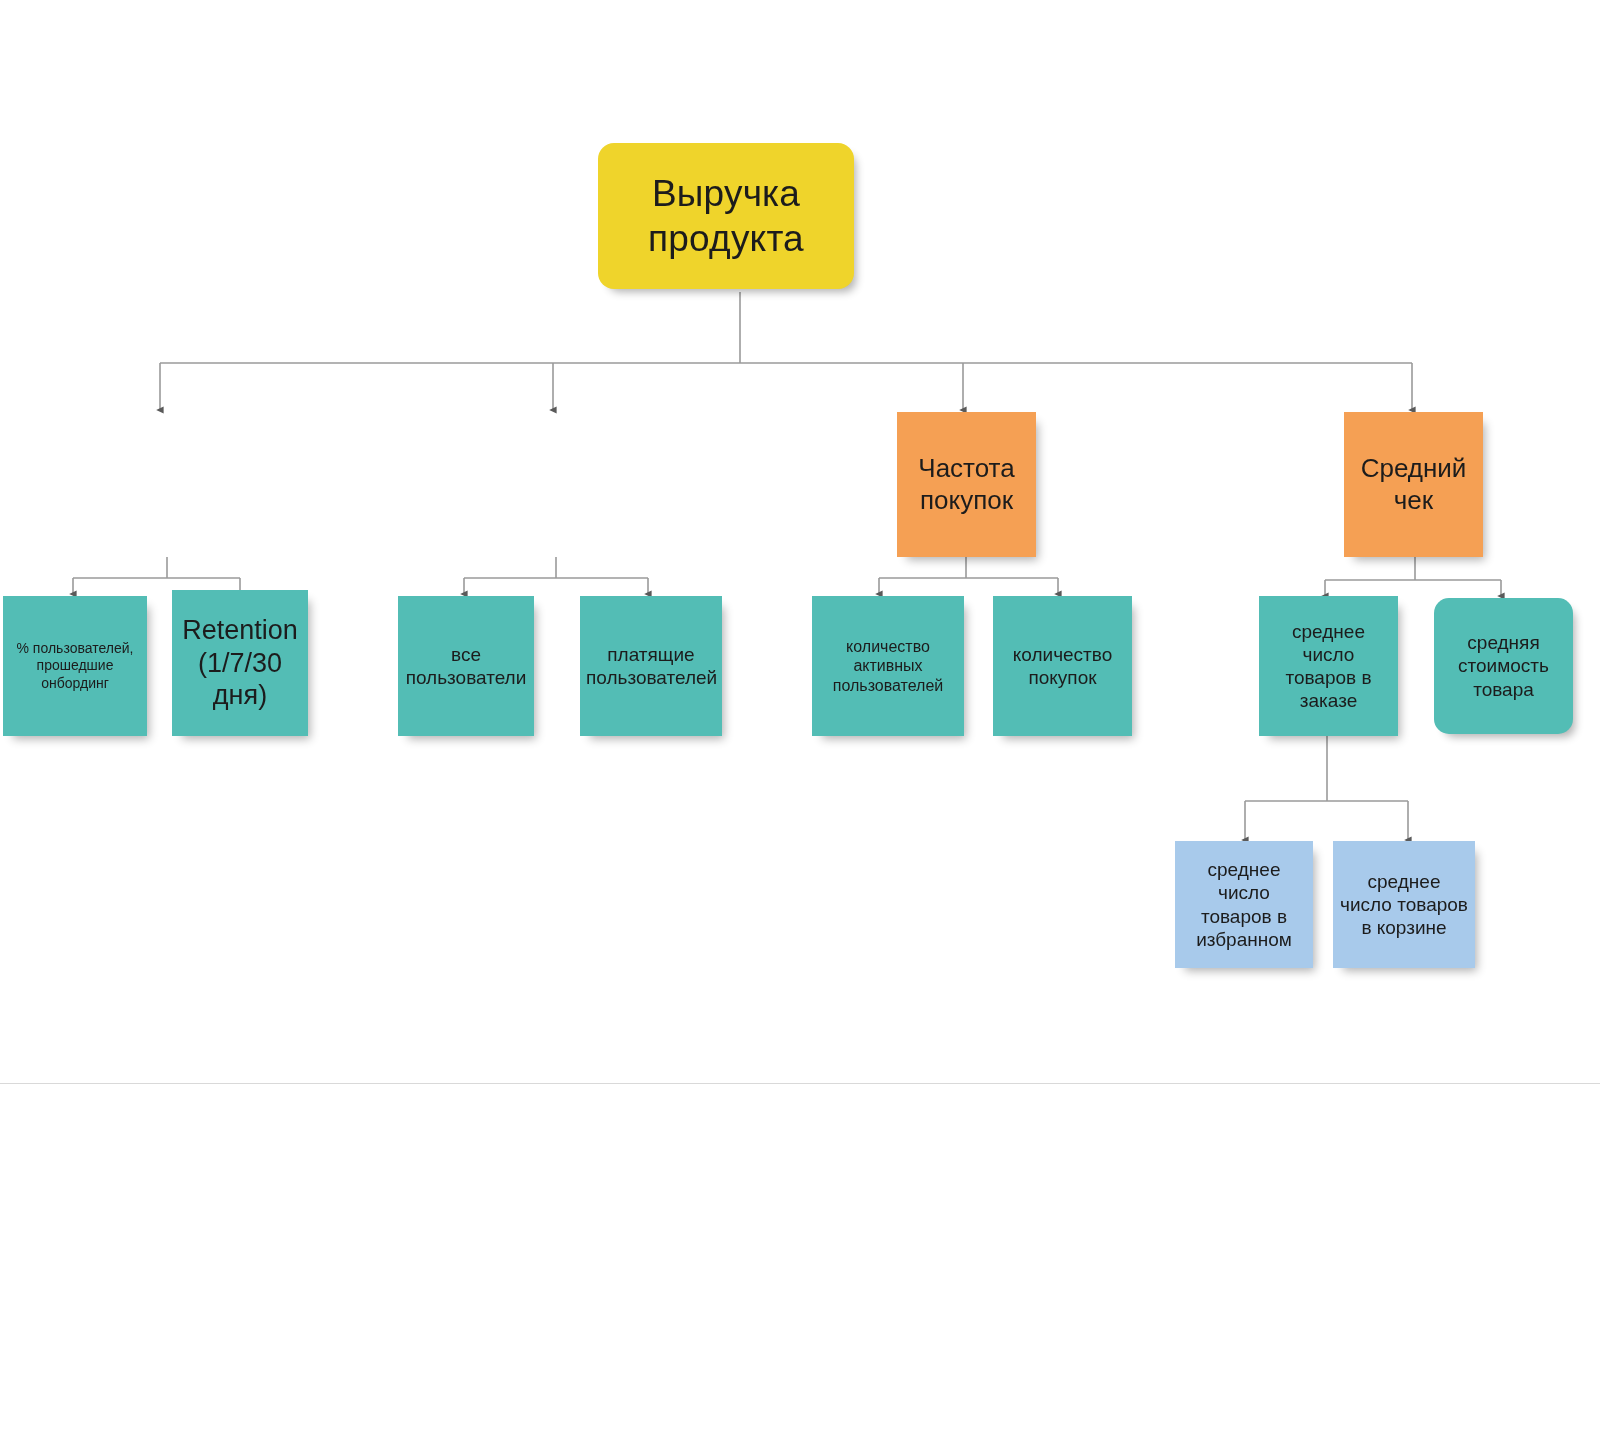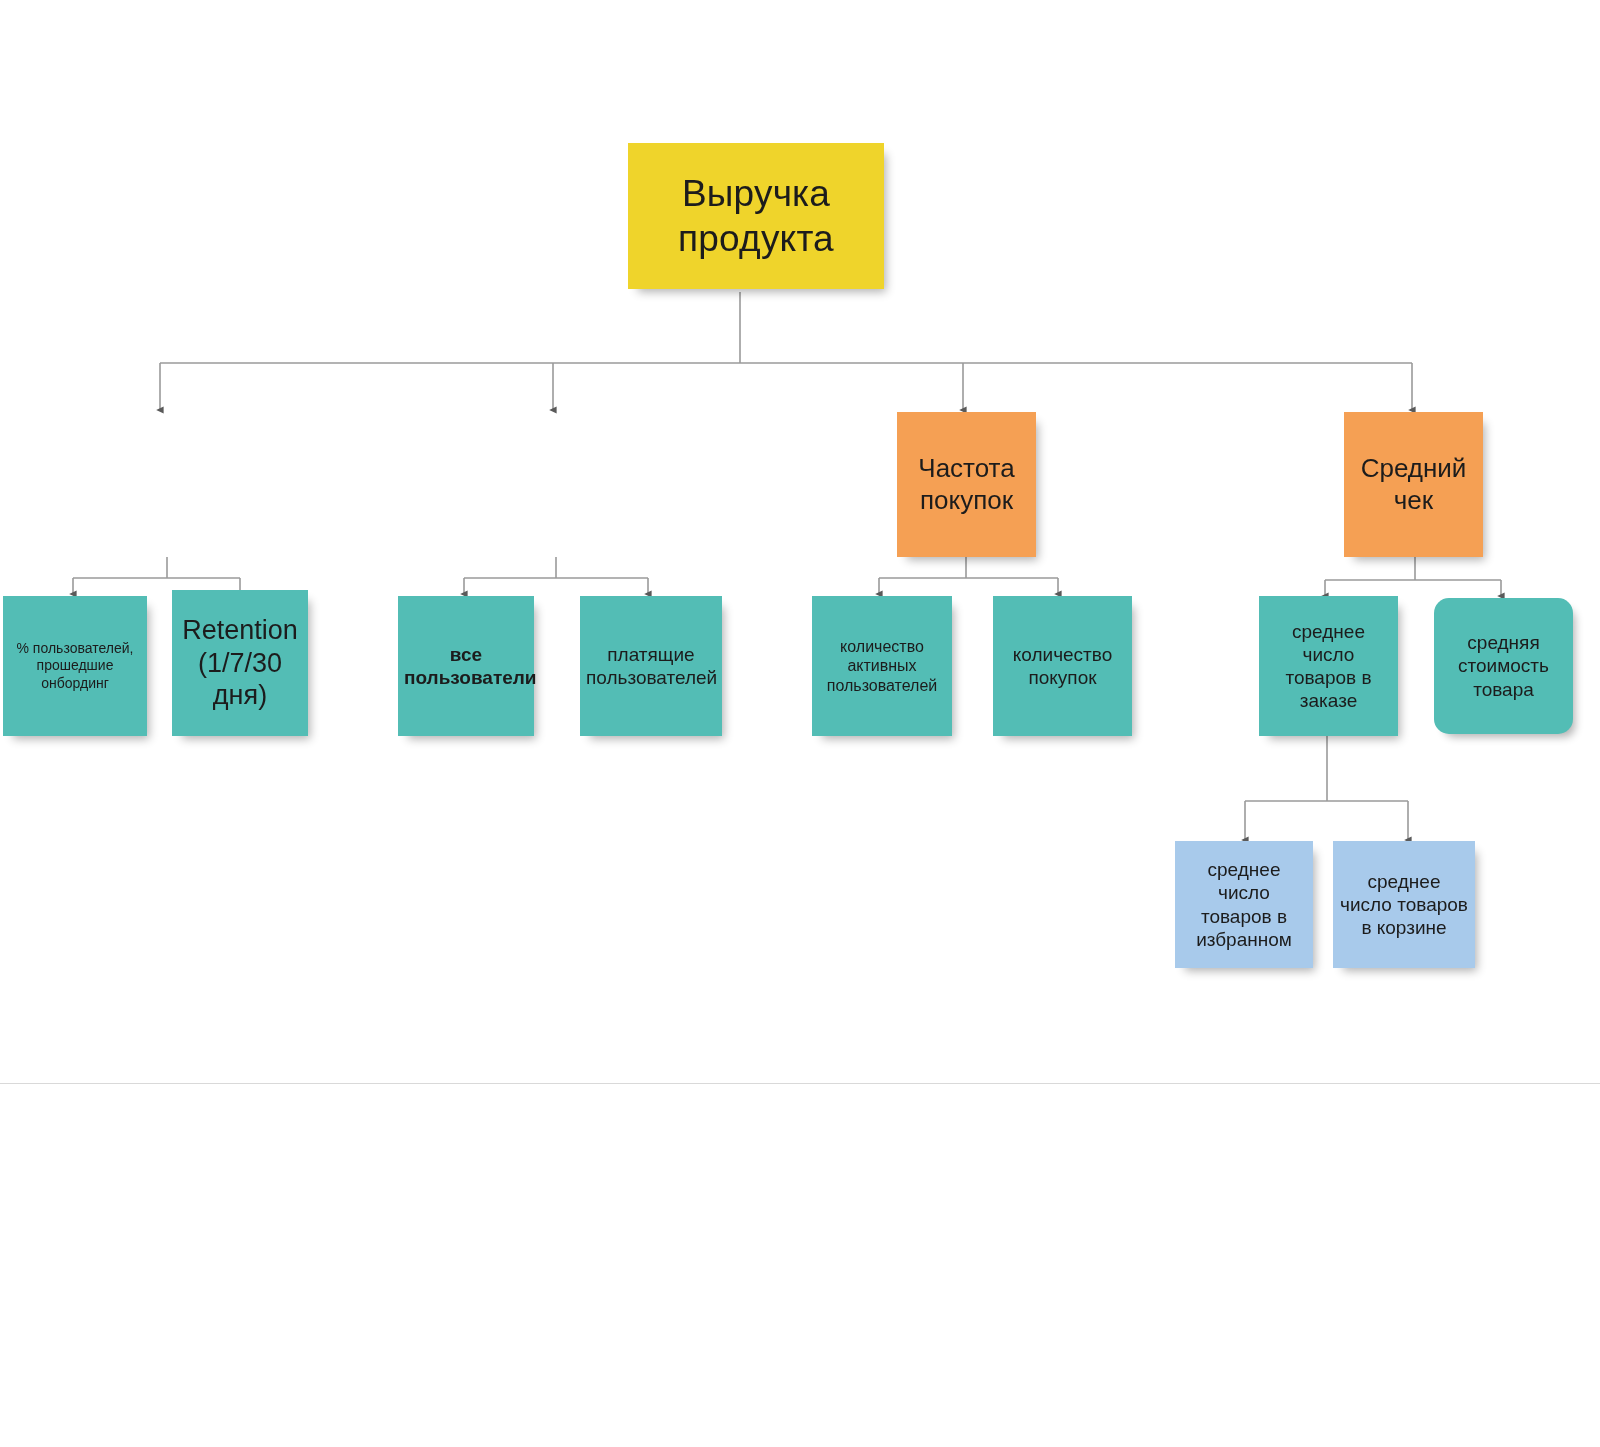--- a/index.html
+++ b/index.html
@@ -127,21 +127,21 @@
       <path d="M1325,580 L1325,596" marker-end="url(#arrow)"></path>
       <path d="M1501,580 L1501,596" marker-end="url(#arrow)"></path>
 
       <path d="M1327,733 L1327,801"></path>
       <path d="M1245,801 L1408,801"></path>
       <path d="M1245,801 L1245,840" marker-end="url(#arrow)"></path>
       <path d="M1408,801 L1408,840" marker-end="url(#arrow)"></path>
     </g>
   </svg>
 
-  <div class="node root" style="left:628px; top:143px; width:256px; height:146px;">
+  <div class="node root" style="left:598px; top:143px; width:256px; height:146px;border-radius:16px;">
     <span>Выручка продукта</span>
   </div>
 
 
 
   <div class="node lvl2 big" style="left:897px; top:412px; width:139px; height:145px;">
     <span>Частота покупок</span>
   </div>
 
   <div class="node lvl2 big" style="left:1344px; top:412px; width:139px; height:145px;">
@@ -149,29 +149,29 @@
   </div>
 
   <div class="node lvl3 tiny" style="left:3px; top:596px; width:144px; height:140px;">
     <span>% пользователей, прошедшие онбординг</span>
   </div>
 
   <div class="node lvl3 big" style="left:172px; top:590px; width:136px; height:146px;">
     <span>Retention (1/7/30 дня)</span>
   </div>
 
-  <div class="node lvl3 mid" style="left:398px; top:596px; width:136px; height:140px;font-weight:bold;">
+  <div class="node lvl3 mid" style="left:398px; top:596px; width:136px; height:140px;">
     <span>все пользователи</span>
   </div>
 
   <div class="node lvl3 mid" style="left:580px; top:596px; width:142px; height:140px;">
     <span>платящие пользователей</span>
   </div>
 
-  <div class="node lvl3 small" style="left:812px; top:596px; width:140px; height:140px;">
+  <div class="node lvl3 small" style="left:812px; top:596px; width:152px; height:140px;">
     <span>количество активных пользователей</span>
   </div>
 
   <div class="node lvl3 mid" style="left:993px; top:596px; width:139px; height:140px;">
     <span>количество покупок</span>
   </div>
 
   <div class="node lvl3 mid" style="left:1259px; top:596px; width:139px; height:140px;">
     <span>среднее число товаров в заказе</span>
   </div>

